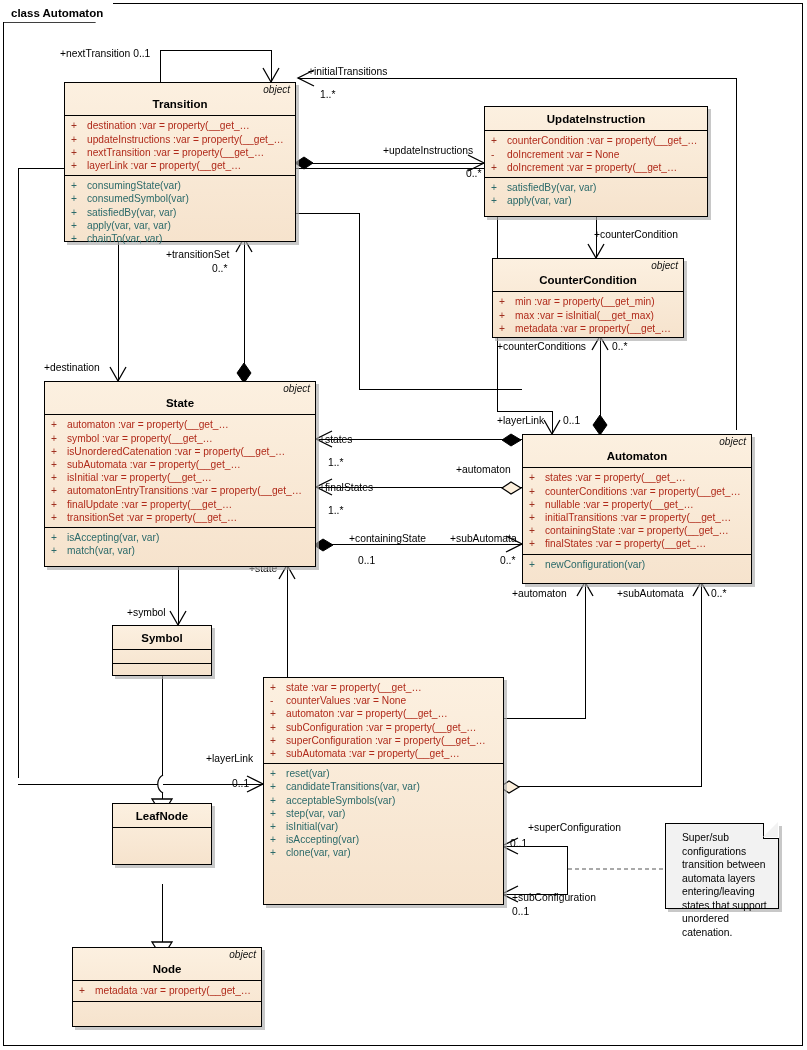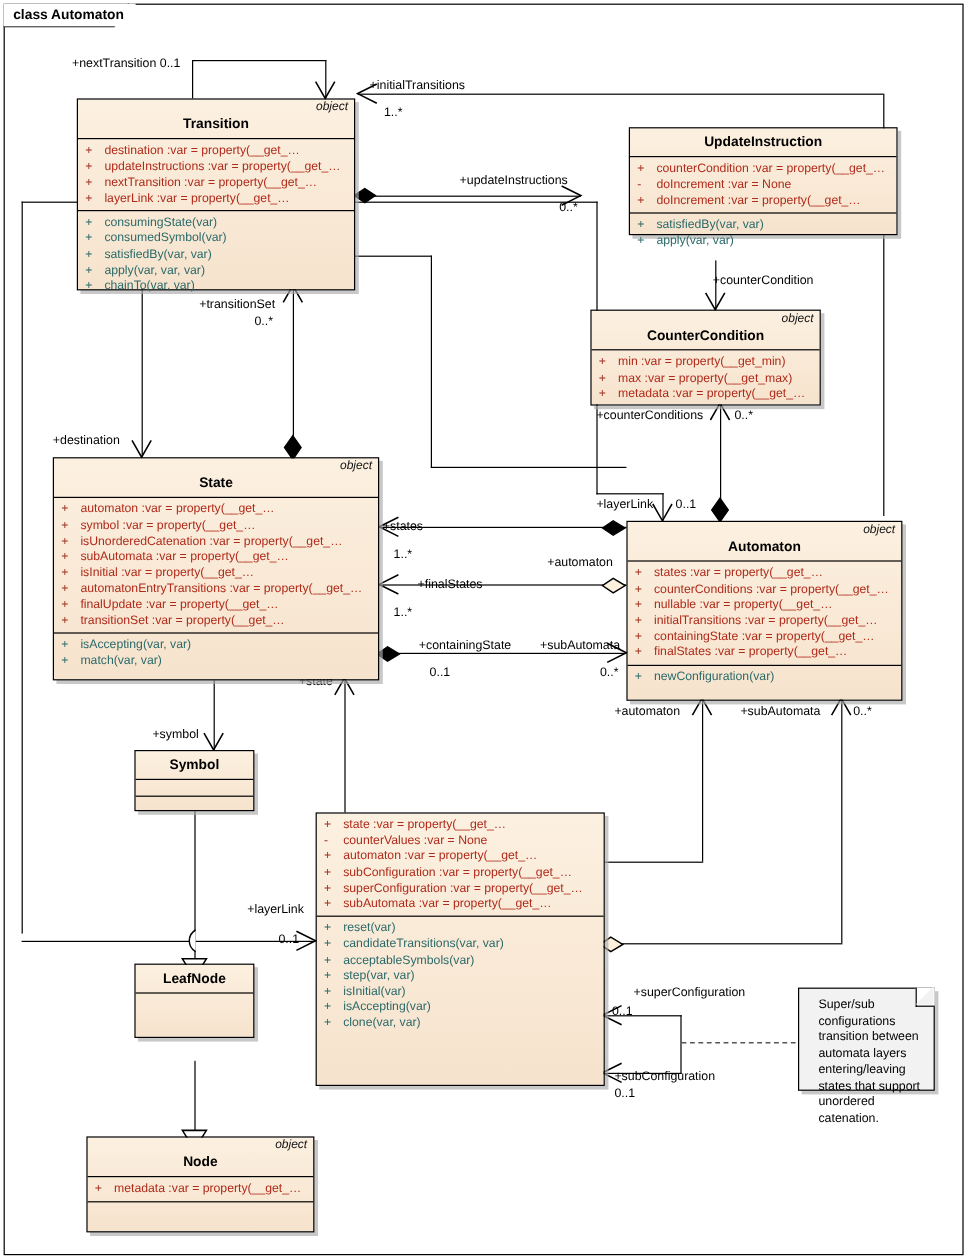--- a/index.html
+++ b/index.html
@@ -343,21 +343,21 @@
 
   <div class="lbl" style="left:166px;top:249px;">+transitionSet</div>
   <div class="mult" style="left:212px;top:263px;">0..*</div>
 
   <div class="lbl" style="left:44px;top:362px;">+destination</div>
 
   <div class="lbl" style="left:319px;top:434px;">+states</div>
   <div class="mult" style="left:328px;top:457px;">1..*</div>
   <div class="lbl" style="left:456px;top:464px;">+automaton</div>
 
-  <div class="lbl" style="left:319px;top:482px;padding-left:29px;">+finalStates</div>
+  <div class="lbl" style="left:319px;top:482px;">+finalStates</div>
   <div class="mult" style="left:328px;top:505px;">1..*</div>
 
   <div class="lbl" style="left:349px;top:533px;">+containingState</div>
   <div class="mult" style="left:358px;top:555px;">0..1</div>
   <div class="lbl" style="left:450px;top:533px;">+subAutomata</div>
   <div class="mult" style="left:500px;top:555px;">0..*</div>
 
   <div class="lbl" style="left:497px;top:415px;">+layerLink</div>
   <div class="mult" style="left:563px;top:415px;">0..1</div>
 
@@ -416,21 +416,21 @@
           <span class="vis">+</span>
           <span class="txt">apply(var, var, var)</span>
         </div>
       <div class="row op">
           <span class="vis">+</span>
           <span class="txt">chainTo(var, var)</span>
         </div>
     </div>
   </div>
 
-  <div class="uml" style="left:484px;top:106px;width:224px;height:90px;margin-left:40px;">
+  <div class="uml" style="left:484px;top:106px;width:224px;height:111px;">
     <div class="hdr">
       <div class="cname nostereo">UpdateInstruction</div>
     </div>
     <div class="compart">
       <div class="row attr">
           <span class="vis">+</span>
           <span class="txt">counterCondition  :var = property(__get_…</span>
         </div>
       <div class="row attr">
           <span class="vis">-</span>
@@ -458,21 +458,21 @@
       <div class="stereo">object</div>
       <div class="cname">CounterCondition</div>
     </div>
     <div class="compart">
       <div class="row attr">
           <span class="vis">+</span>
           <span class="txt">min  :var = property(__get_min)</span>
         </div>
       <div class="row attr">
           <span class="vis">+</span>
-          <span class="txt">max  :var = property(__get_max)</span>
+          <span class="txt">max  :var = isInitial(__get_max)</span>
         </div>
       <div class="row attr">
           <span class="vis">+</span>
           <span class="txt">metadata  :var = property(__get_…</span>
         </div>
     </div>
   </div>
 
   <div class="uml" style="left:44px;top:381px;width:272px;height:186px;">
     <div class="hdr">

